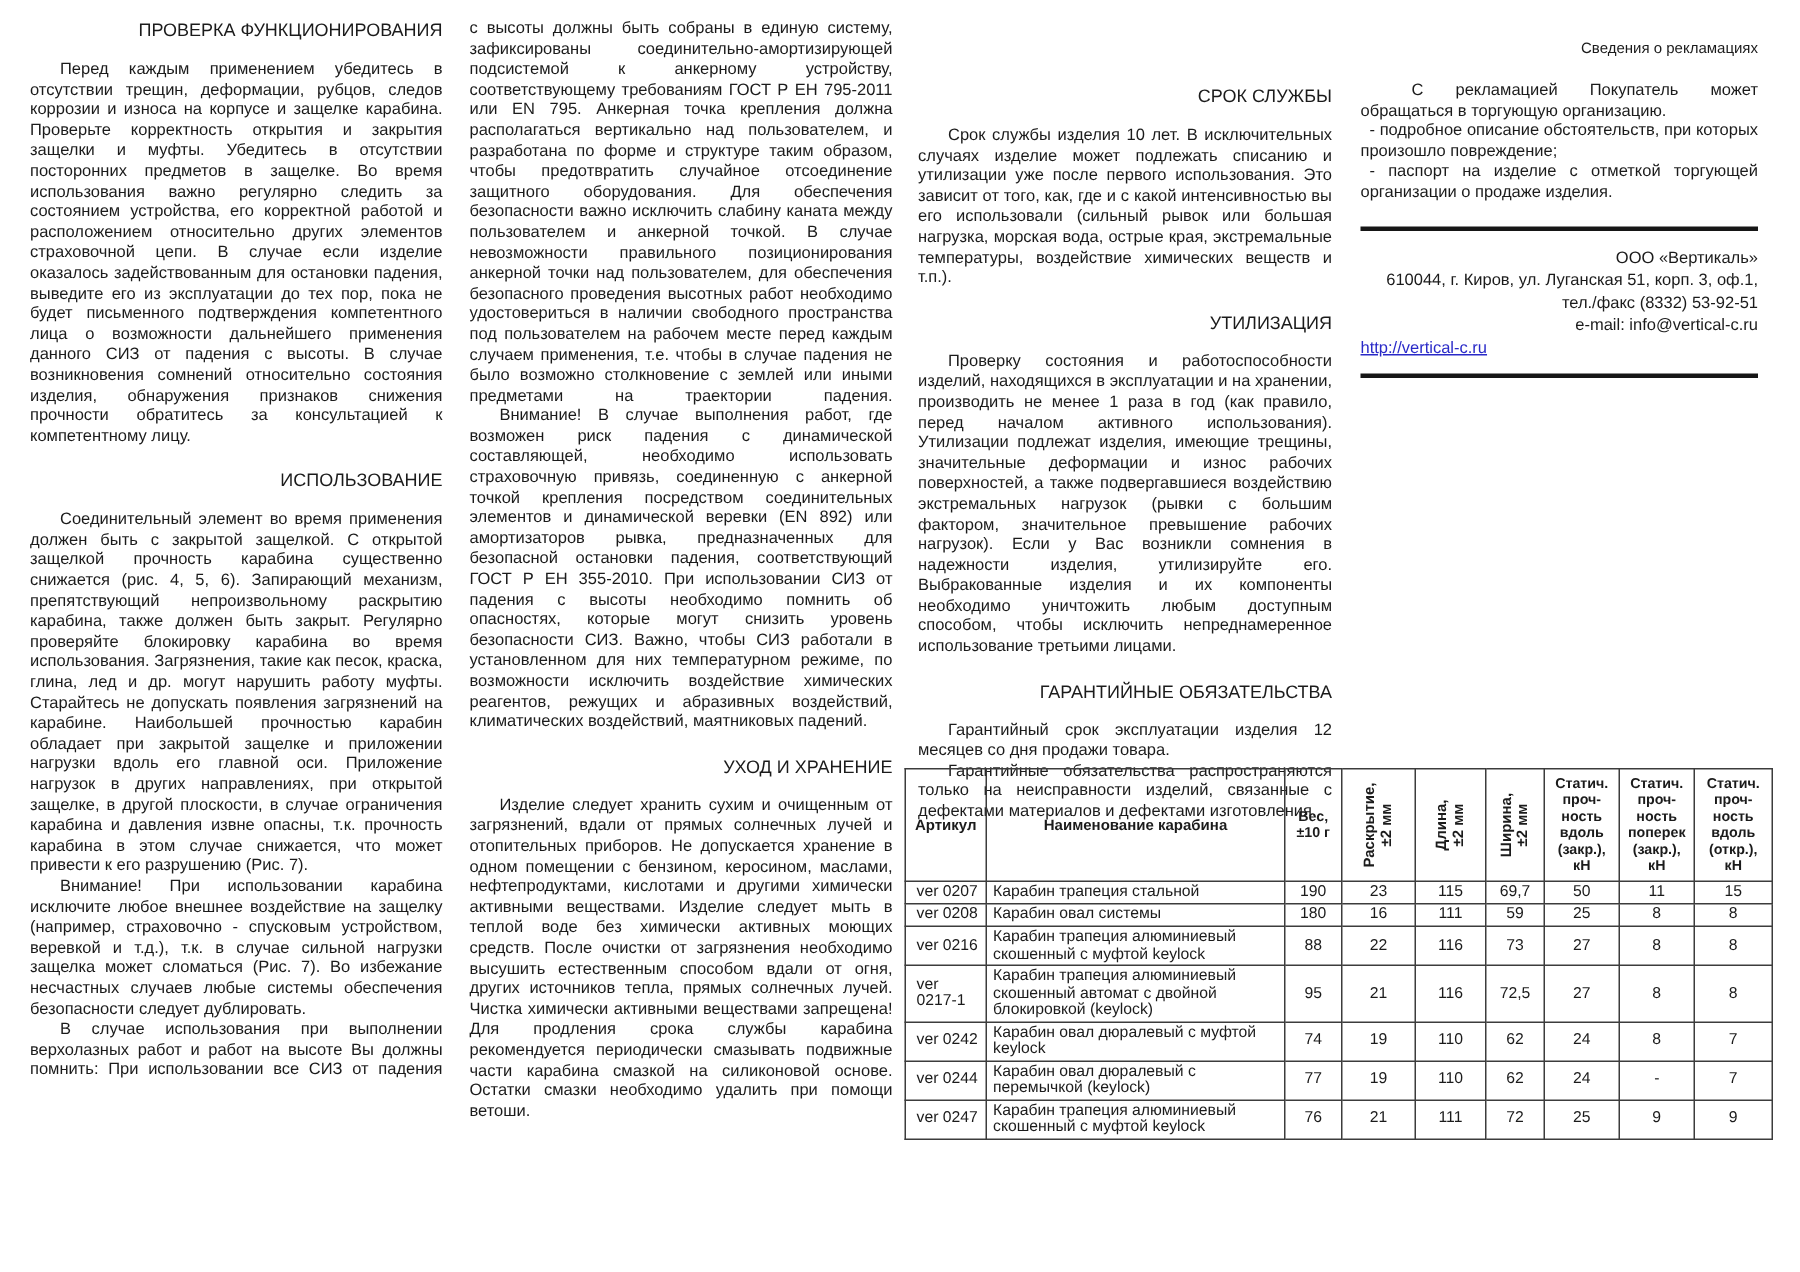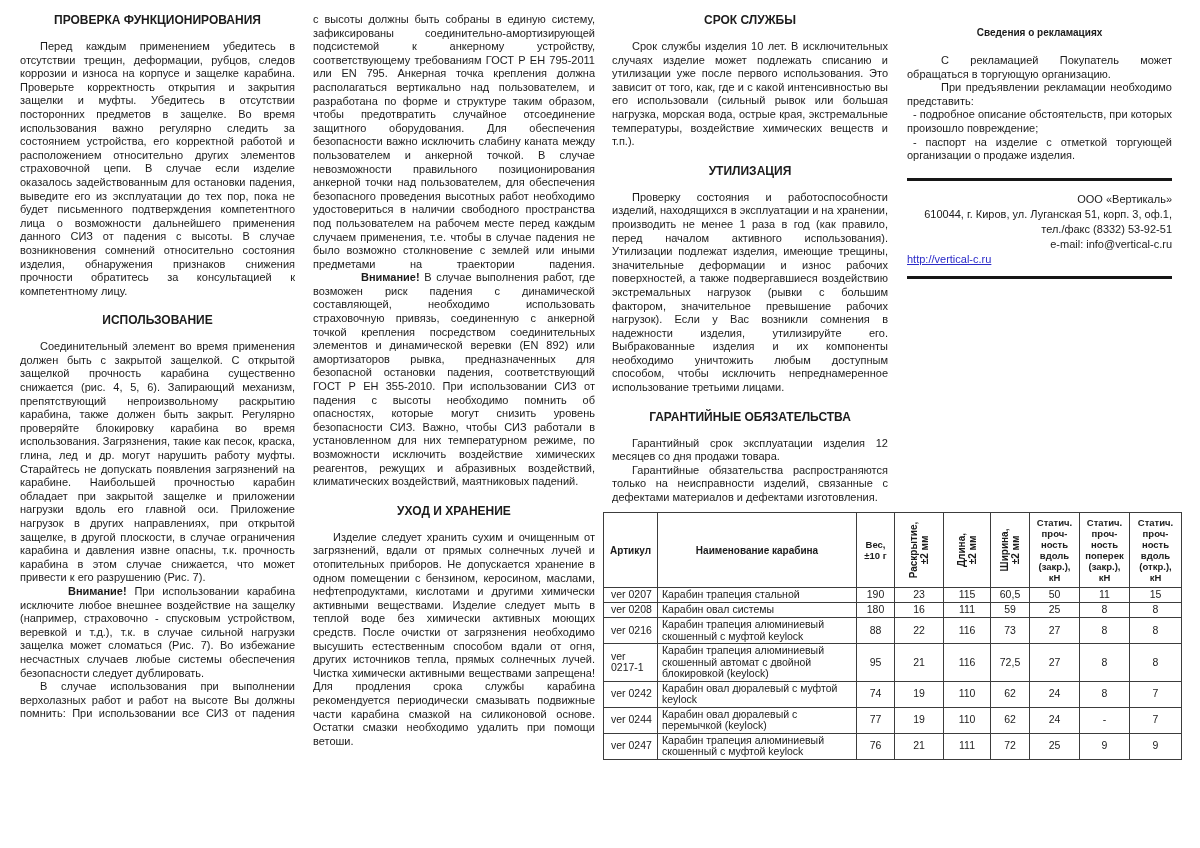--- a/index.html
+++ b/index.html
@@ -2,27 +2,27 @@
 <html lang="ru"><head>
 <meta charset="utf-8">
 <style>
   html,body{margin:0;padding:0;background:#ffffff;}
   body{width:1200px;height:848px;font-family:"Liberation Sans",sans-serif;color:#1b1b1b;}
   .page{position:relative;width:1200px;height:848px;background:#fff;overflow:hidden;}
   .cols{position:absolute;left:0;top:0;width:1200px;display:flex;padding-top:13px;box-sizing:border-box;}
   .col{font-size:11px;line-height:13.6px;text-align:justify;}
   .col1{width:275px;margin-left:20px;}
   .col2{width:282px;margin-left:18px;}
-  .col3{width:276px;margin-left:17px;}
+  .col3{width:276px;margin-left:17px;margin-top:44px;}
   .col4{width:265px;margin-left:19px;}
   .col p{margin:0;text-indent:20px;}
   .col p.noindent{text-indent:0;}
-  h3.sec{font-size:12px;line-height:14px;font-weight:bold;text-align:center;margin:0 0 13px 0;}
+  h3.sec{font-size:12px;line-height:14px;font-weight:normal;text-align:right;margin:0 0 13px 0;}
   h3.sec.gap{margin-top:15px;}
-  .b{font-weight:bold;margin-left:28px;}
+  .b{font-weight:normal;}
   .cont-end{text-align-last:justify;}
   
   .col4 h3.sec{font-size:10px;margin-top:13px;margin-bottom:14px;}
   .col4 p.ind{text-indent:34px;}
   .col4 p.item{text-indent:6px;}
   .rule{border-top:3px solid #161616;height:0;}
   .rule.top{margin-top:15px;margin-bottom:11px;}
   .rule.bot{margin-top:9px;}
   .company p{margin:0;text-indent:0;text-align:right;line-height:15px;}
   .site-link{color:#2a2ac8;text-decoration:underline;line-height:15px;display:inline-block;}
@@ -67,21 +67,20 @@
       <h3 class="sec gap">УТИЛИЗАЦИЯ</h3>
       <p>Проверку состояния и работоспособности изделий, находящихся в эксплуатации и на хранении, производить не менее 1 раза в год (как правило, перед началом активного использования). Утилизации подлежат изделия, имеющие трещины, значительные деформации и износ рабочих поверхностей, а также подвергавшиеся воздействию экстремальных нагрузок (рывки с большим фактором, значительное превышение рабочих нагрузок). Если у Вас возникли сомнения в надежности изделия, утилизируйте его. Выбракованные изделия и их компоненты необходимо уничтожить любым доступным способом, чтобы исключить непреднамеренное использование третьими лицами.</p>
       <h3 class="sec gap">ГАРАНТИЙНЫЕ ОБЯЗАТЕЛЬСТВА</h3>
       <p>Гарантийный срок эксплуатации изделия 12 месяцев со дня продажи товара.</p>
       <p>Гарантийные обязательства распространяются только на неисправности изделий, связанные с дефектами материалов и дефектами изготовления.</p>
     </div>
 
     <div class="col col4">
       <h3 class="sec">Сведения о рекламациях</h3>
       <p class="ind">С рекламацией Покупатель может обращаться в торгующую организацию.</p>
-      <p class="ind">При предъявлении рекламации необходимо представить:</p>
       <p class="item">- подробное описание обстоятельств, при которых произошло повреждение;</p>
       <p class="item">- паспорт на изделие с отметкой торгующей организации о продаже изделия.</p>
       <div class="company">
         <div class="rule top"></div>
         <p>ООО «Вертикаль»</p>
         <p>610044, г. Киров, ул. Луганская 51, корп. 3, оф.1,</p>
         <p>тел./факс (8332) 53-92-51</p>
         <p>e-mail: info@vertical-c.ru</p>
         <a href="#" class="site-link">http://vertical-c.ru</a>
         <div class="rule bot"></div>
@@ -139,21 +138,21 @@
 кН</th>
       </tr>
     </thead>
     <tbody>
       <tr class="r1">
         <td class="art">ver 0207</td>
         <td class="name">Карабин трапеция стальной</td>
         <td>190</td>
         <td>23</td>
         <td>115</td>
-        <td>60,5</td>
+        <td>69,7</td>
         <td>50</td>
         <td>11</td>
         <td>15</td>
       </tr>
       <tr class="r1">
         <td class="art">ver 0208</td>
         <td class="name">Карабин овал системы</td>
         <td>180</td>
         <td>16</td>
         <td>111</td>

